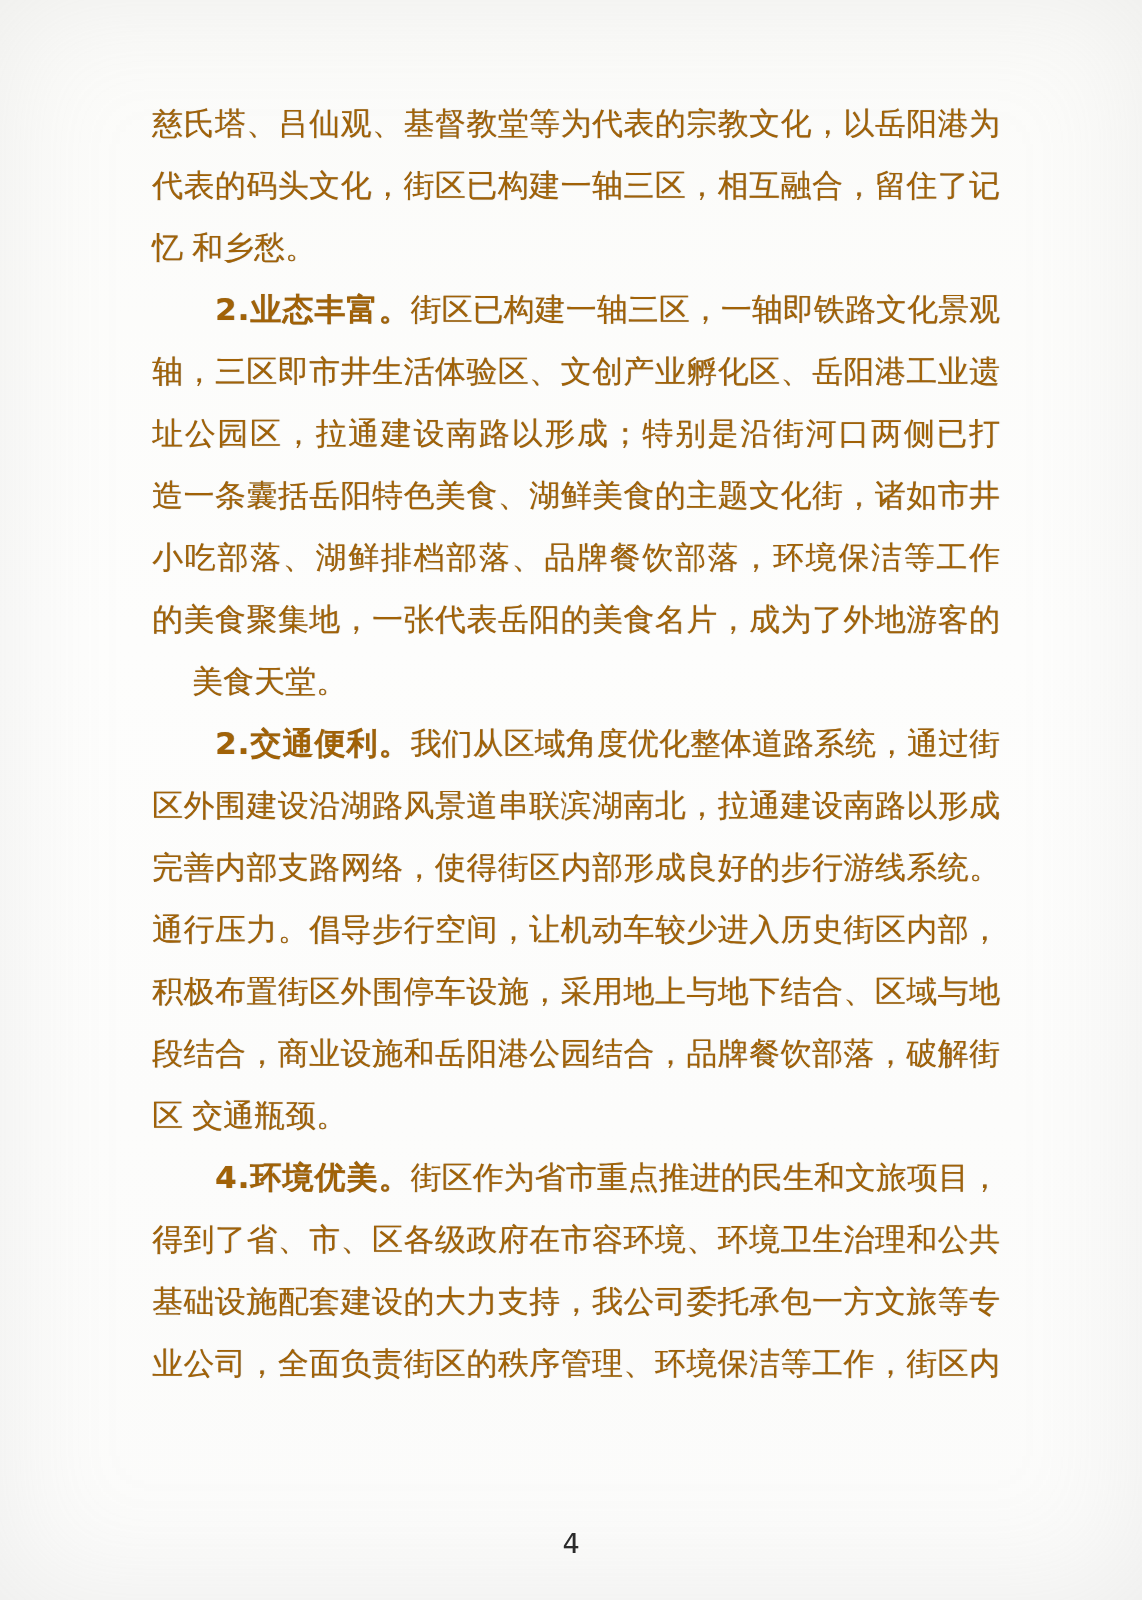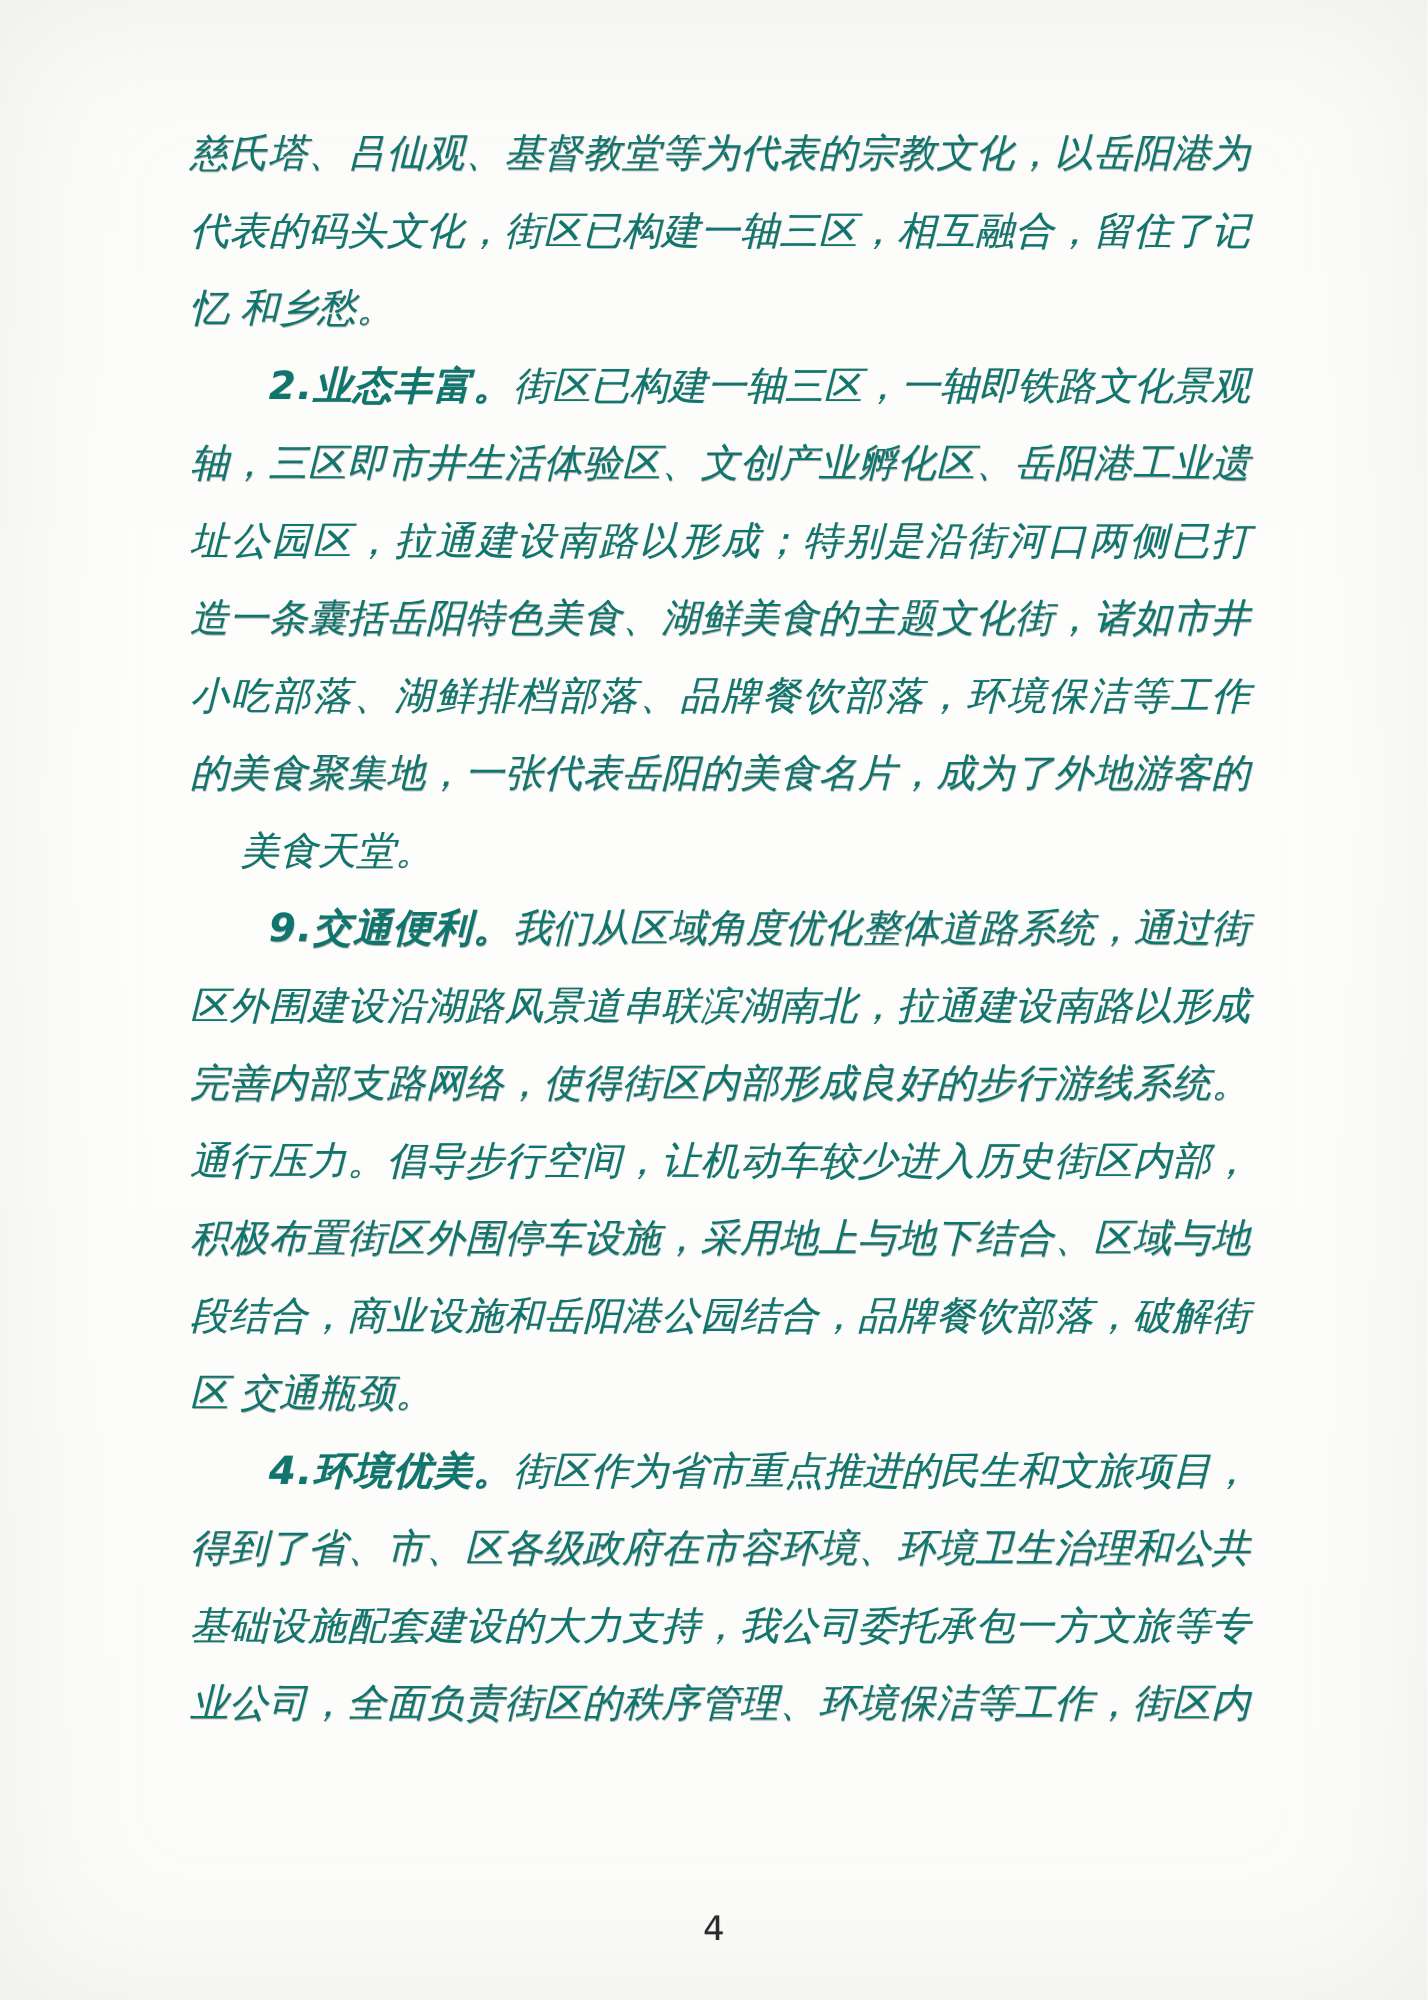--- a/index.html
+++ b/index.html
@@ -17,25 +17,24 @@
   .scan-surface {
     position: absolute;
     inset: 0;
     box-shadow: inset 0 0 120px rgba(180,180,175,0.18);
   }
   .text-block {
     position: absolute;
     left: 152px;
     top: 92px;
     width: 848px;
-    color: #0f766e;
+    color: #a16207;
     font-size: 31px;
     line-height: 62px;
     text-shadow: 0.4px 0.4px 0.7px rgba(50,50,50,0.45);
-    font-style: italic;
   }
   .line {
     text-align: justify;
     text-align-last: justify;
     white-space: normal;
     height: 62px;
   }
   .line.end {
     text-align-last: left;
     margin-left: 40px;
@@ -67,21 +66,21 @@
   <div class="line"><span class="b"></span><span>慈氏塔、吕仙观、基督教堂等为代表的宗教文化，以岳阳港为</span></div>
   <div class="line"><span class="b"></span><span>代表的码头文化，街区已构建一轴三区，相互融合，留住了记忆</span></div>
   <div class="line end"><span class="b"></span><span>和乡愁。</span></div>
   <div class="line indent"><span class="b">2.业态丰富。</span><span>街区已构建一轴三区，一轴即铁路文化景观</span></div>
   <div class="line"><span class="b"></span><span>轴，三区即市井生活体验区、文创产业孵化区、岳阳港工业遗</span></div>
   <div class="line"><span class="b"></span><span>址公园区，拉通建设南路以形成；特别是沿街河口两侧已打</span></div>
   <div class="line"><span class="b"></span><span>造一条囊括岳阳特色美食、湖鲜美食的主题文化街，诸如市井</span></div>
   <div class="line"><span class="b"></span><span>小吃部落、湖鲜排档部落、品牌餐饮部落，环境保洁等工作</span></div>
   <div class="line"><span class="b"></span><span>的美食聚集地，一张代表岳阳的美食名片，成为了外地游客的</span></div>
   <div class="line end"><span class="b"></span><span>美食天堂。</span></div>
-  <div class="line indent"><span class="b">9.交通便利。</span><span>我们从区域角度优化整体道路系统，通过街</span></div>
+  <div class="line indent"><span class="b">2.交通便利。</span><span>我们从区域角度优化整体道路系统，通过街</span></div>
   <div class="line"><span class="b"></span><span>区外围建设沿湖路风景道串联滨湖南北，拉通建设南路以形成</span></div>
   <div class="line"><span class="b"></span><span>完善内部支路网络，使得街区内部形成良好的步行游线系统。</span></div>
   <div class="line"><span class="b"></span><span>通行压力。倡导步行空间，让机动车较少进入历史街区内部，</span></div>
   <div class="line"><span class="b"></span><span>积极布置街区外围停车设施，采用地上与地下结合、区域与地</span></div>
   <div class="line"><span class="b"></span><span>段结合，商业设施和岳阳港公园结合，品牌餐饮部落，破解街区</span></div>
   <div class="line end"><span class="b"></span><span>交通瓶颈。</span></div>
   <div class="line indent"><span class="b">4.环境优美。</span><span>街区作为省市重点推进的民生和文旅项目，</span></div>
   <div class="line"><span class="b"></span><span>得到了省、市、区各级政府在市容环境、环境卫生治理和公共</span></div>
   <div class="line"><span class="b"></span><span>基础设施配套建设的大力支持，我公司委托承包一方文旅等专</span></div>
   <div class="line"><span class="b"></span><span>业公司，全面负责街区的秩序管理、环境保洁等工作，街区内</span></div>

